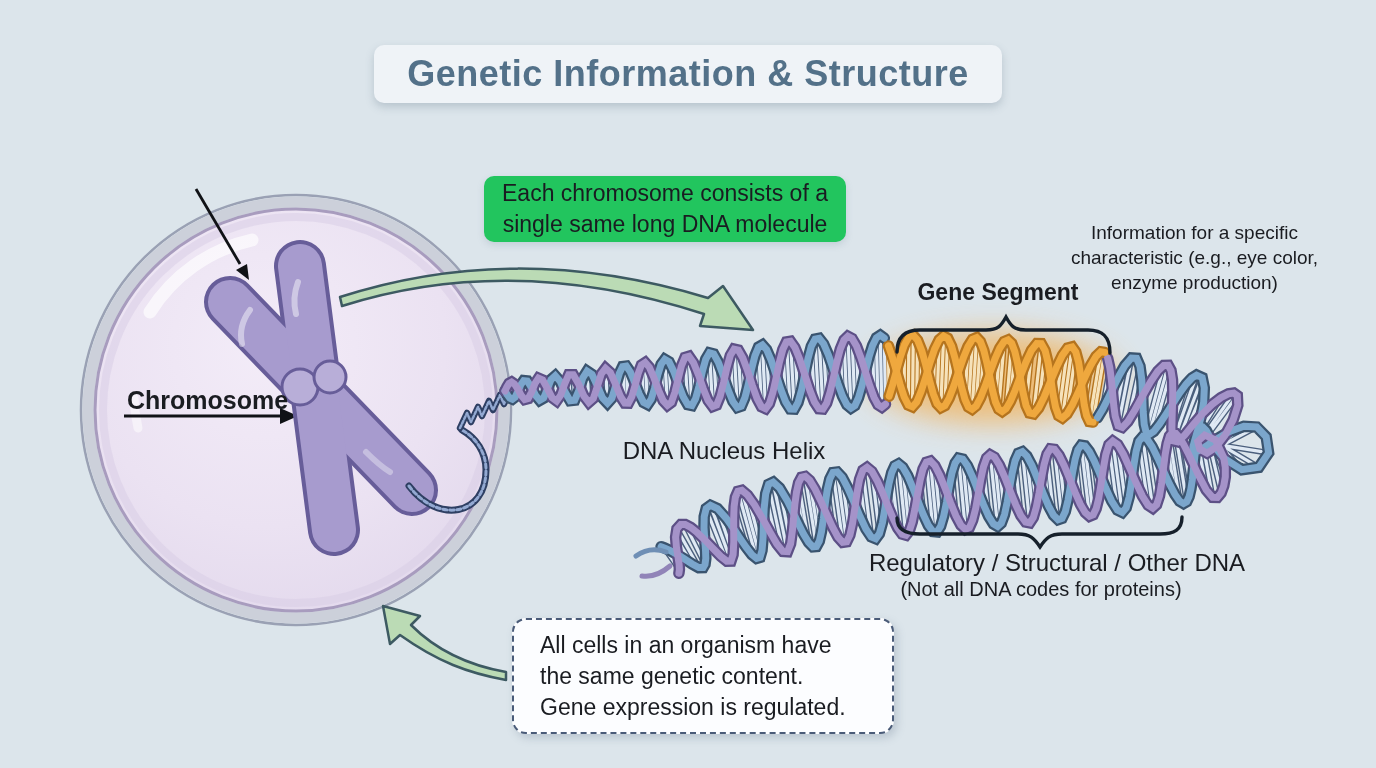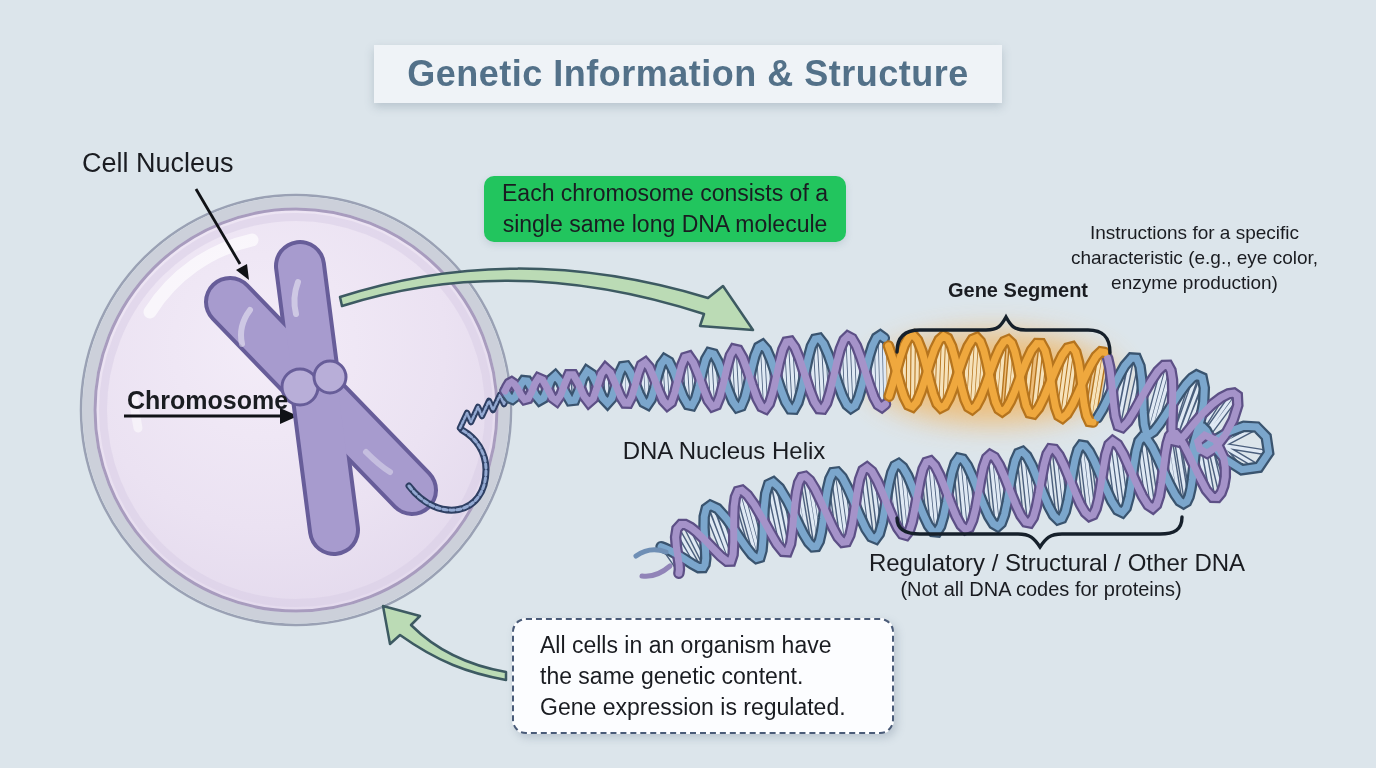--- a/index.html
+++ b/index.html
@@ -1,29 +1,29 @@
 <!DOCTYPE html>
 <html><head>
 <meta charset="utf-8">
 <style>
   html,body{margin:0;padding:0;background:#dce5eb;}
   #stage{position:relative;width:1376px;height:768px;overflow:hidden;background:#dce5eb;
          font-family:"Liberation Sans","DejaVu Sans",sans-serif;color:#1a1c21;}
   .abs{position:absolute;}
   #diagram-svg{position:absolute;left:0;top:0;}
-  .title-box{left:374px;top:45px;width:628px;height:58px;background:#eff3f7;border-radius:0;
+  .title-box{left:374px;top:45px;width:628px;height:58px;background:#eff3f7;border-radius:10px;
              box-shadow:0 4px 9px rgba(90,110,130,.28);display:flex;align-items:center;justify-content:center;}
   .title-text{font-size:36px;font-weight:bold;color:#537189;letter-spacing:.5px;}
   .lbl{white-space:nowrap;}
   .cell-nucleus-lbl{left:82px;top:148px;font-size:27px;font-weight:500;}
   .chromosome-lbl{left:127px;top:386px;font-size:25px;font-weight:600;}
   .note-box{left:484px;top:176px;width:362px;height:66px;background:#22c55e;border-radius:10px;
             box-shadow:0 3px 7px rgba(110,130,150,.22);display:flex;flex-direction:column;
             align-items:center;justify-content:center;font-size:23px;line-height:31px;}
-  .gene-seg-lbl{left:920px;top:279px;width:196px;text-align:center;font-size:20px;font-weight:bold;}
+  .gene-seg-lbl{left:900px;top:279px;width:196px;text-align:center;font-size:23px;font-weight:bold;}
   .gene-note{left:1037px;top:220px;width:315px;text-align:center;font-size:19px;line-height:25px;}
   .helix-lbl{left:616px;top:437px;width:216px;text-align:center;font-size:24px;}
   .reg-lbl{left:845px;top:549px;width:392px;text-align:center;font-size:24px;margin-left:16px;}
   .reg-sub{left:845px;top:578px;width:392px;text-align:center;font-size:20px;}
   .dashed-box{left:512px;top:618px;width:352px;height:112px;background:#fcfdff;border:2.5px dashed #4a5b78;
               border-radius:14px;box-shadow:3px 4px 8px rgba(100,120,140,.28);
               display:flex;flex-direction:column;justify-content:center;padding-left:26px;
               font-size:23px;line-height:31px;}
 </style>
 </head>
@@ -110,33 +110,32 @@
     <path d="M897,352 C897,336 906,330 920,330 L986,330 C998,330 1001,326 1006,317 C1011,326 1014,330 1026,330 L1088,330 C1102,330 1110,336 1110,353" fill="none" stroke-width="3.4" stroke-linecap="round" stroke="#16202b"></path>
     <path d="M897,518 C897,530 906,534 920,534 L1018,534 C1030,534 1034,538 1040,547 C1046,538 1050,534 1062,534 L1160,534 C1174,534 1182,530 1182,517" fill="none" stroke-width="3.4" stroke-linecap="round" stroke="#16202b"></path>
 
     <path d="M506,672 C466,665 436,650 411,625 L420,616 L383,606 L390,644 L400,635 C438,662 468,673 506,680 Z" stroke-width="2.5" stroke-linejoin="round" fill="#bbdbb5" stroke="#3d5a62"></path>
   </svg>
 
   <div class="abs title-box">
     <span class="title-text">Genetic Information &amp; Structure</span>
   </div>
 
-  <div class="abs lbl cell-nucleus-lbl">Cell Nucleus</div>
 
   <div class="abs lbl chromosome-lbl">Chromosome</div>
 
   <div class="abs note-box">
     <div>Each chromosome consists of a</div>
     <div>single same long DNA molecule</div>
   </div>
 
   <div class="abs gene-seg-lbl">Gene Segment</div>
 
   <div class="abs gene-note">
-    <div>Instructions for a specific</div>
+    <div>Information for a specific</div>
     <div>characteristic (e.g., eye color,</div>
     <div>enzyme production)</div>
   </div>
 
   <div class="abs helix-lbl">DNA Nucleus Helix</div>
 
   <div class="abs reg-lbl">Regulatory / Structural / Other DNA</div>
   <div class="abs reg-sub">(Not all DNA codes for proteins)</div>
 
   <div class="abs dashed-box">

